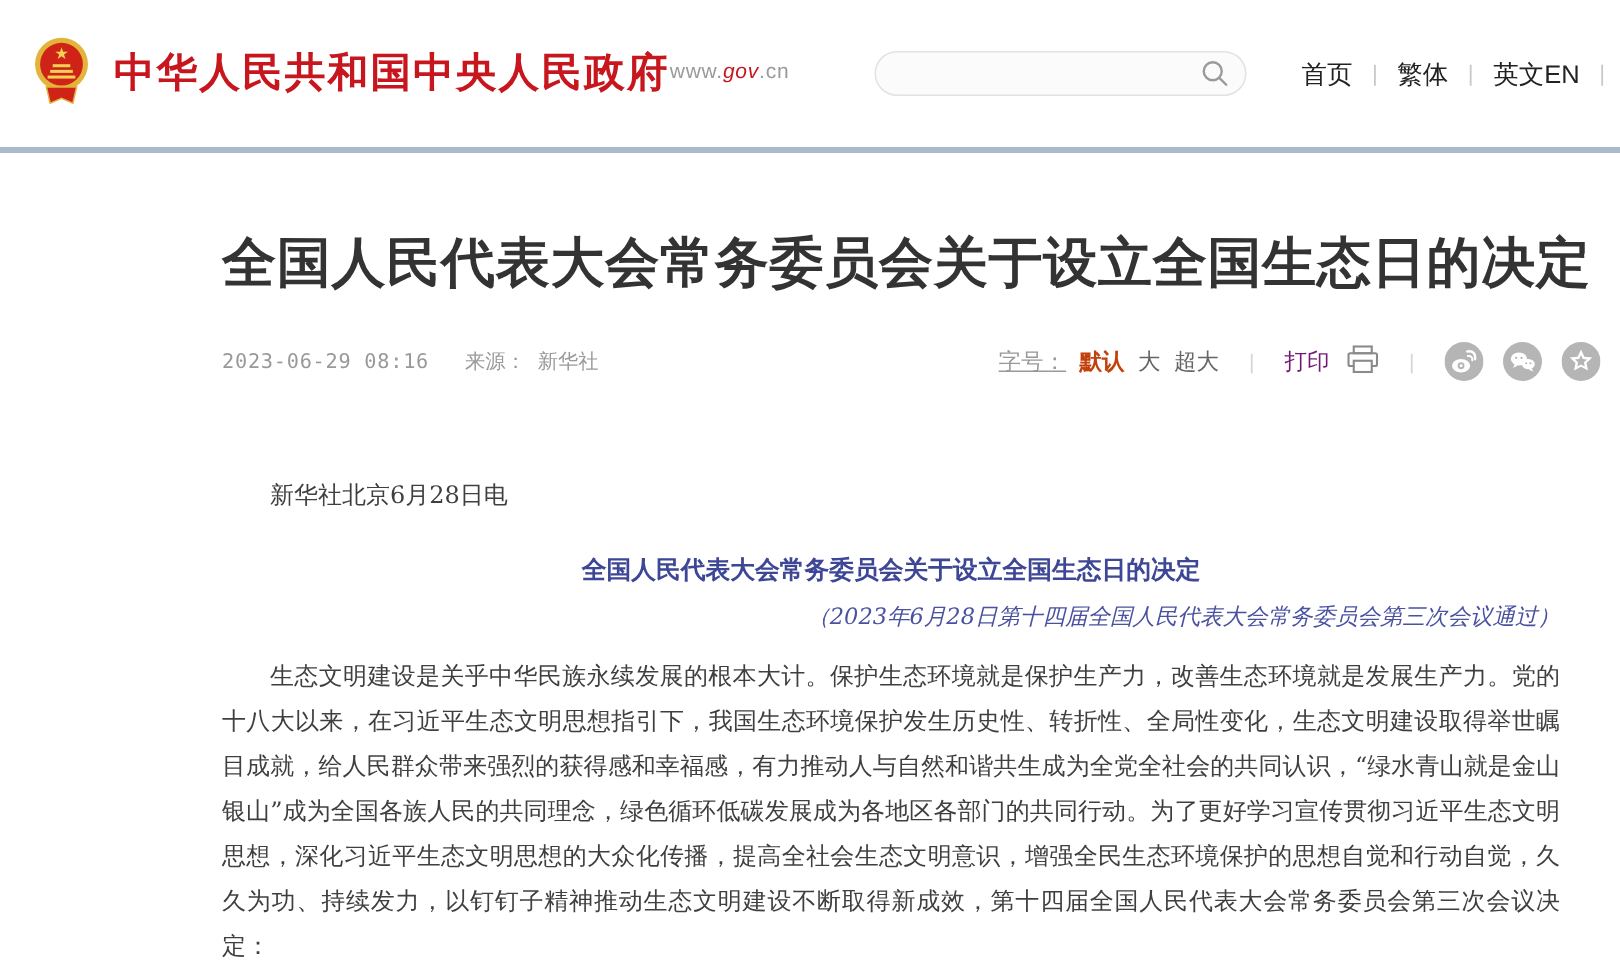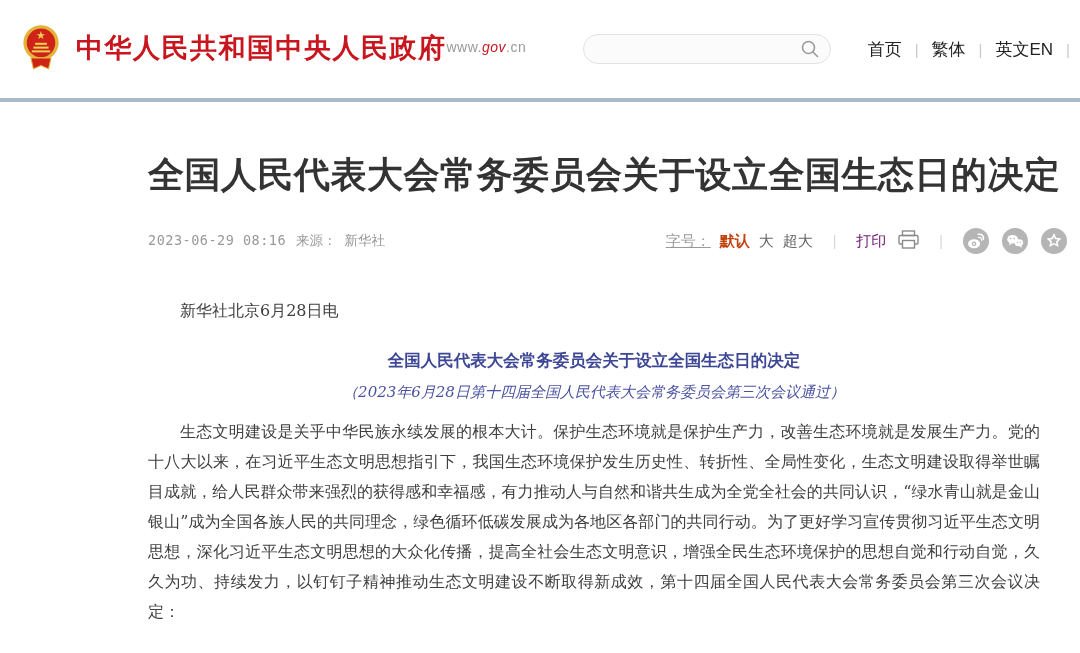--- a/index.html
+++ b/index.html
@@ -32,43 +32,43 @@
 
   
   .article { padding:0 13px 0 148px; }
   .article-title {
     margin-top:50px; font-size:36px; line-height:1.25; font-weight:700;
     color:#333; letter-spacing:0.5px; font-family:"Liberation Sans","DejaVu Sans",sans-serif;
   }
   .meta-row { margin-top:30px; display:flex; align-items:center; height:28px; }
   .meta-left { display:flex; align-items:baseline; color:#999; font-size:13.5px; }
   .meta-date { font-family:"DejaVu Sans Mono","Liberation Mono",monospace; letter-spacing:0.5px; }
-  .meta-source-label { margin-left:10px; font-family:"DejaVu Serif","Liberation Serif",serif; }
+  .meta-source-label { margin-left:24px; font-family:"DejaVu Serif","Liberation Serif",serif; }
   .meta-source-value { margin-left:8px; font-family:"DejaVu Serif","Liberation Serif",serif; }
   .meta-right { margin-left:auto; display:flex; align-items:center; font-size:15px; color:#666; }
   .fs-label { color:#999;text-decoration:underline; }
   .fs-opt { margin-left:9px; cursor:pointer; color:#666; }
   .fs-opt.active { color:#c2410c; font-weight:700; }
   .meta-sep { color:#d5d5d5; padding:0 20px; font-size:14px; }
   .print-btn { display:flex; align-items:center; gap:12px; color:#701a75; cursor:pointer; }
   .share-group { display:flex; align-items:center; gap:13px; }
   .share-circle { width:26px; height:26px; cursor:pointer; display:block; }
 
   
   .body-text {
     width:892px; font-family:"DejaVu Serif","Liberation Serif",serif;
     color:#3f3f3f; font-size:16px;
   }
-  .dateline { margin-top:41px; text-indent:2em; line-height:30px; }
+  .dateline { margin-top:60px; text-indent:2em; line-height:30px; }
   .doc-title {
     margin-top:24px; text-align:center; font-weight:700; font-size:16.5px;
     color:#3d4795; line-height:22px;
   }
   .doc-sub {
-    margin-top:9px; text-align:center; font-size:15px; color:#4a52a0;
+    margin-top:9px; text-align:right; font-size:15px; color:#4a52a0;
     font-style:italic; line-height:22px;
   }
   .para-main { margin-top:14px; text-indent:2em; text-align:justify; line-height:30px; }
 </style>
 </head>
 <body>
 
 <div class="header">
   <div class="logo">
     <span>

